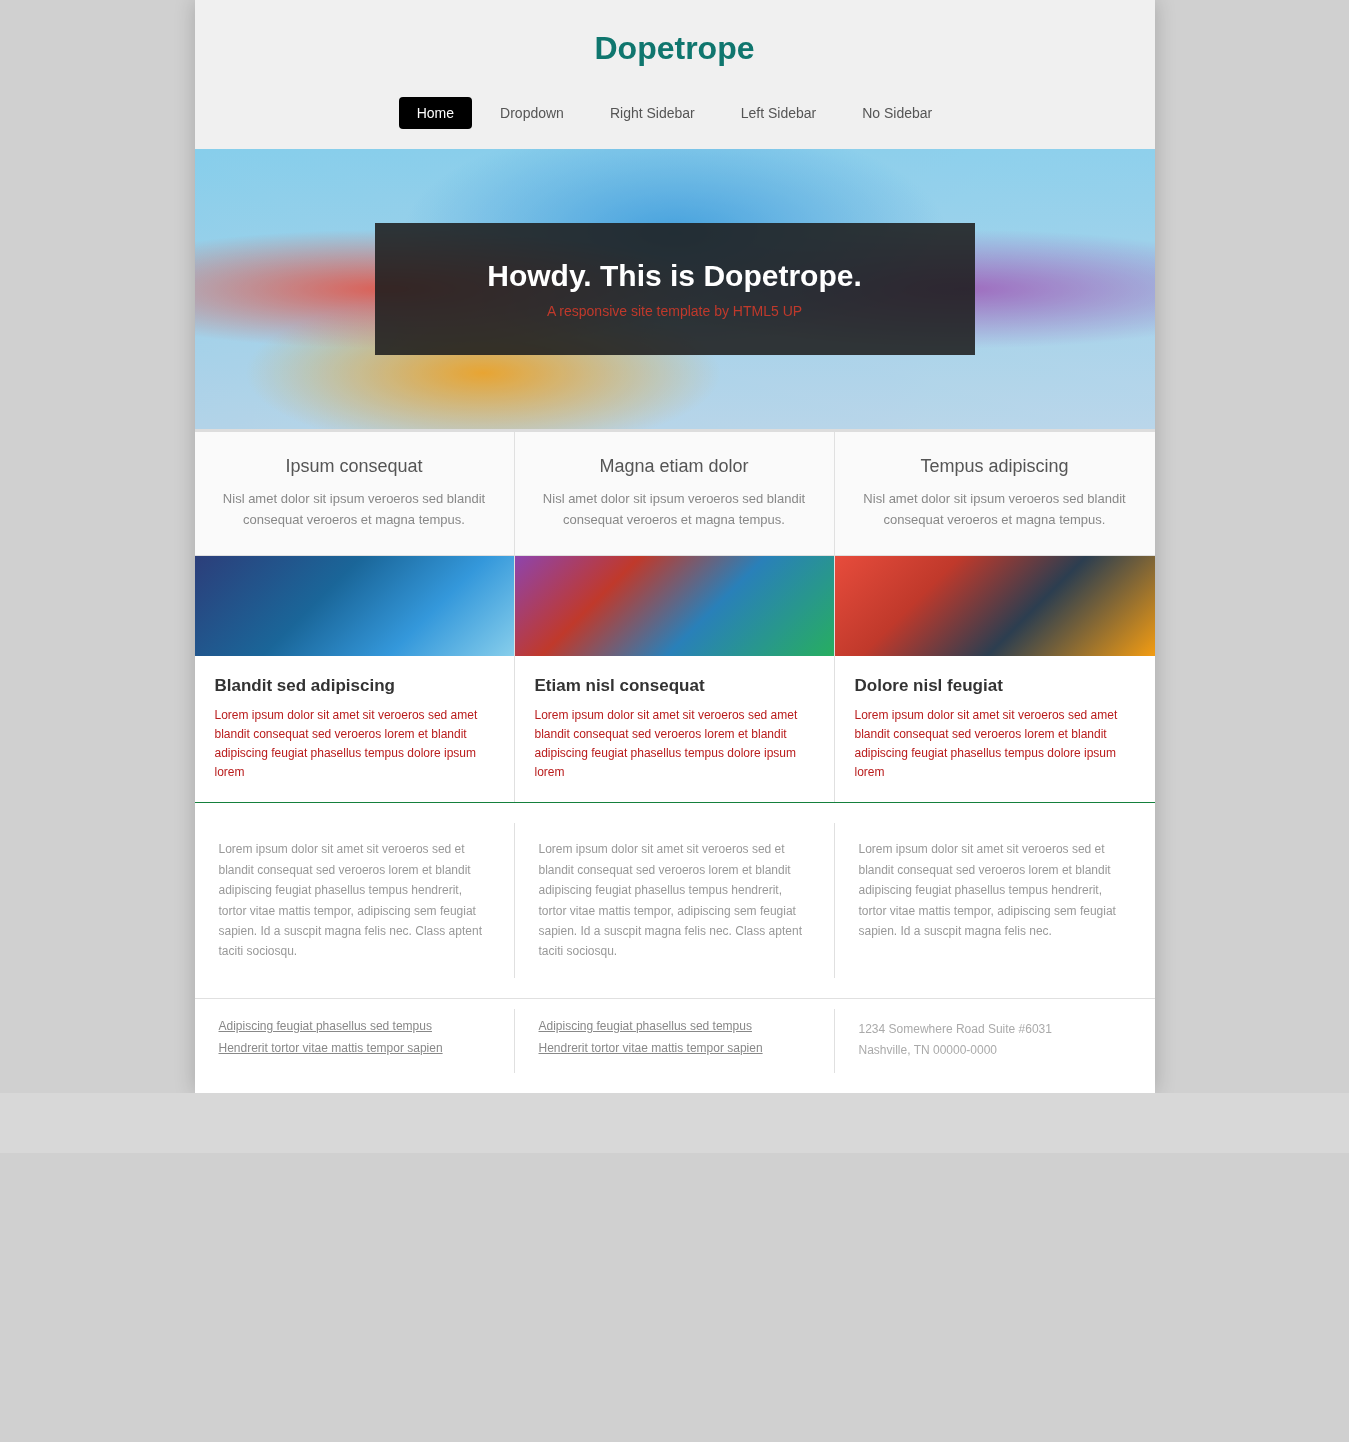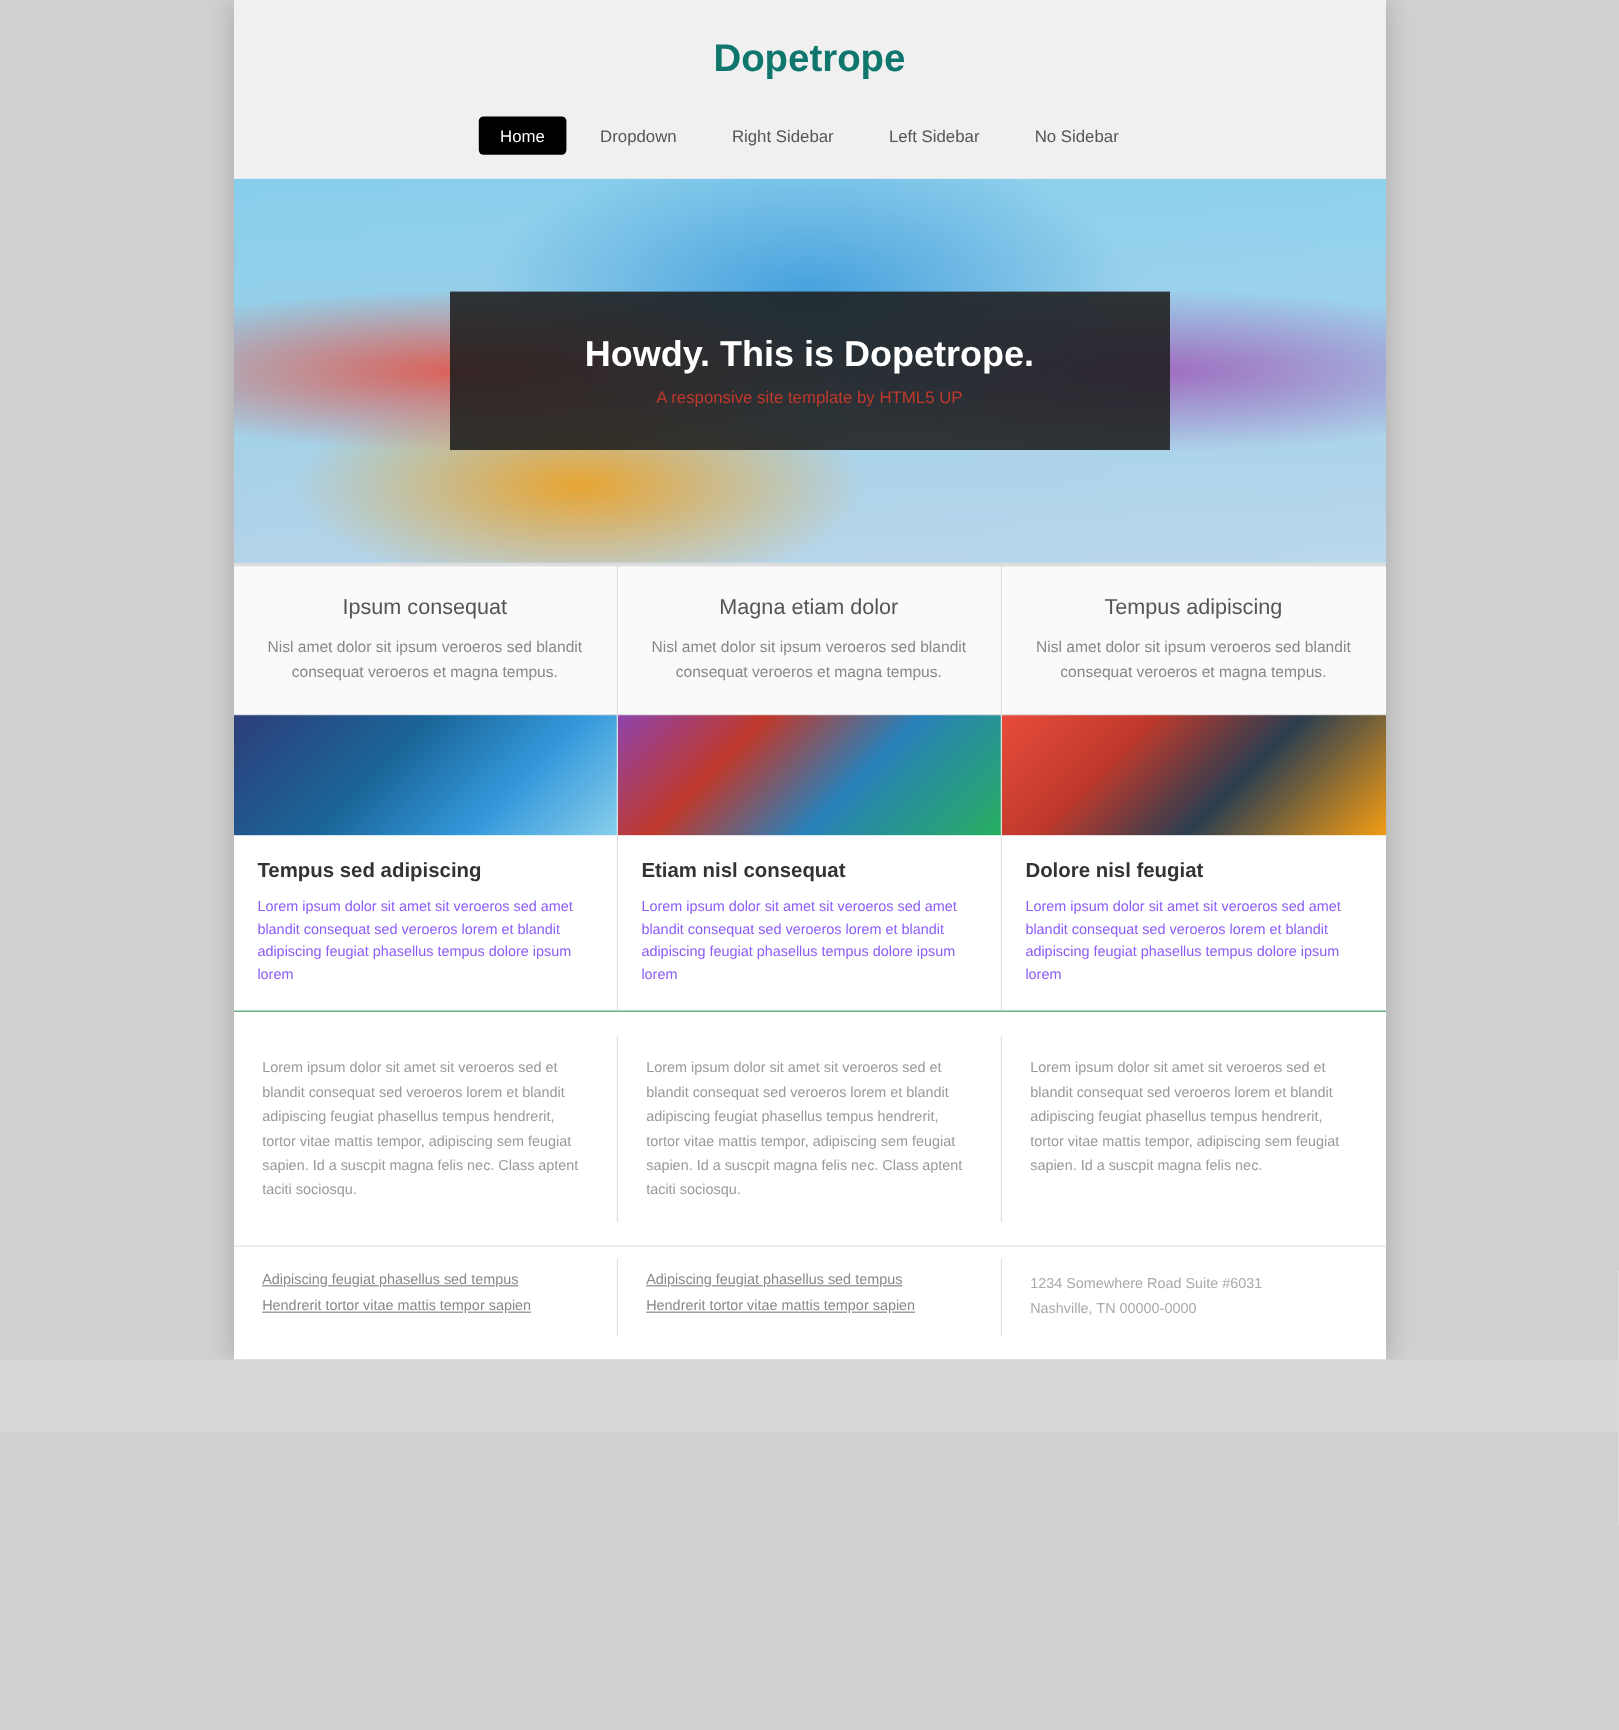--- a/index.html
+++ b/index.html
@@ -38,21 +38,21 @@
     .nav-item.active {
       background: #000000;
       color: #fff;
       border-radius: 4px;
     }
 
     
     .hero {
       position: relative;
       width: 100%;
-      height: 320px;
+      height: 280px;
       overflow: hidden;
       background: linear-gradient(135deg, #87ceeb 0%, #b0d8f0 50%, #c8e8f8 100%);
     }
     .hero-bg {
       width: 100%;
       height: 100%;
       background:
         radial-gradient(ellipse at 20% 50%, #e74c3c 0%, transparent 30%),
         radial-gradient(ellipse at 50% 30%, #3498db 0%, transparent 40%),
         radial-gradient(ellipse at 80% 50%, #9b59b6 0%, transparent 30%),
@@ -136,21 +136,21 @@
       padding: 20px;
     }
     .card-title {
       font-size: 17px;
       font-weight: bold;
       color: #333;
       margin-bottom: 10px;
     }
     .card-text {
       font-size: 12px;
-      color: #8b5cf6;
+      color: #b91c1c;
       line-height: 1.6;
     }
 
     
     .content-section {
       padding: 20px 0;
       border-top: 1px solid #15803d;
     }
     .content-cols {
       display: grid;
@@ -267,21 +267,21 @@
       <div class="feature-col">
         <h3>Tempus adipiscing</h3>
         <p>Nisl amet dolor sit ipsum veroeros sed blandit consequat veroeros et magna tempus.</p>
       </div>
     </div>
 
     <div class="cards-row">
       <div class="card">
         <div class="card-img-placeholder card-img-1"></div>
         <div class="card-body">
-          <h3 class="card-title">Tempus sed adipiscing</h3>
+          <h3 class="card-title">Blandit sed adipiscing</h3>
           <p class="card-text">Lorem ipsum dolor sit amet sit veroeros sed amet blandit consequat sed veroeros lorem et blandit adipiscing feugiat phasellus tempus dolore ipsum lorem</p>
         </div>
       </div>
       <div class="card">
         <div class="card-img-placeholder card-img-2"></div>
         <div class="card-body">
           <h3 class="card-title">Etiam nisl consequat</h3>
           <p class="card-text">Lorem ipsum dolor sit amet sit veroeros sed amet blandit consequat sed veroeros lorem et blandit adipiscing feugiat phasellus tempus dolore ipsum lorem</p>
         </div>
       </div>

